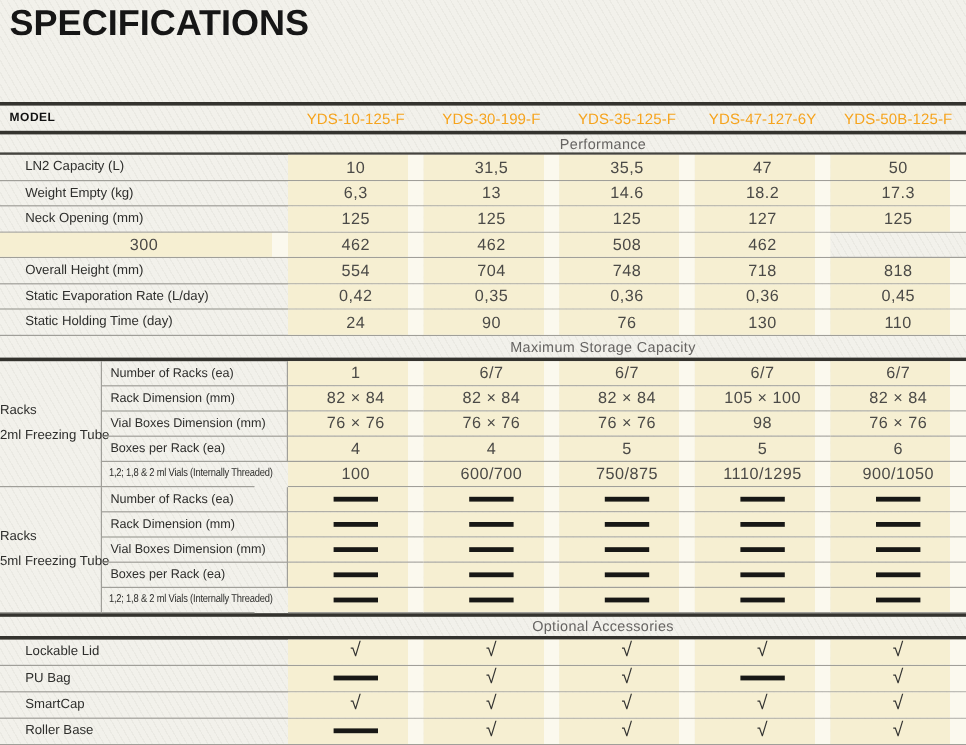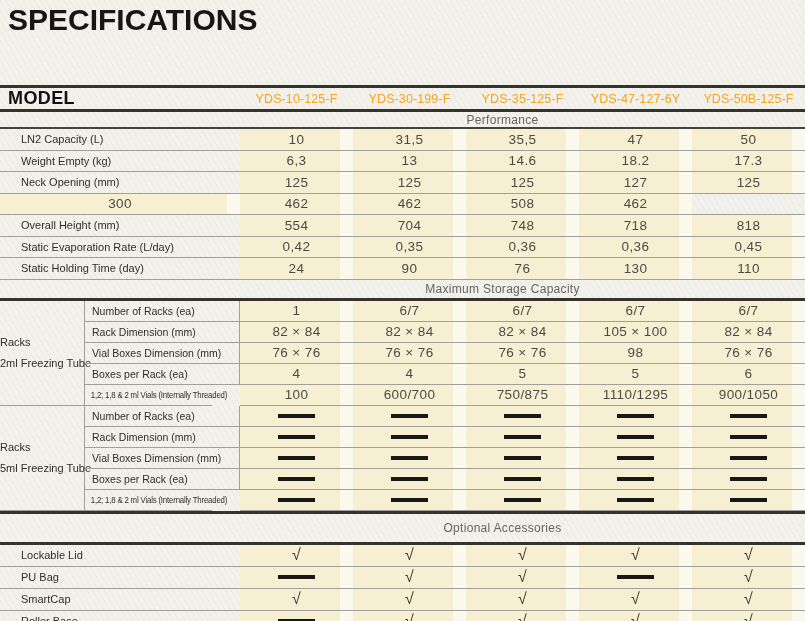--- a/index.html
+++ b/index.html
@@ -24,27 +24,27 @@
   .title{
     position:absolute;left:8px;top:3px;
     font-size:30px;font-weight:bold;letter-spacing:0px;color:#161616;
   }
   .spec-table{position:absolute;left:0;top:85px;width:805px}
   .hr{height:3px;background:var(--thick)}
   .row{display:grid;grid-template-columns:240px repeat(5,113px)}
   .cell{display:flex;align-items:center;min-width:0}
   
   .model-row{height:21px;align-items:center}
-  .mlabel{font-weight:bold;font-size:18px;padding-left:8px;letter-spacing:.4px;color:#111;display:flex;align-items:center}
+  .mlabel{font-weight:bold;font-size:10px;padding-left:8px;letter-spacing:.4px;color:#111;display:flex;align-items:center}
   .mcell{font-weight:normal;font-size:12.5px;color:var(--accent);justify-content:center;white-space:nowrap;letter-spacing:.1px}
   
   .sec-row{display:flex;align-items:center}
   .sec-perf{height:17px;border-bottom:2px solid #45443F}
   .sec-stor{height:18px}
-  .sec-acc{height:28px}
+  .sec-acc{height:16px}
   .sec-text{margin-left:240px;width:525px;text-align:center;font-size:12px;color:#666462;letter-spacing:.3px}
   
   .drow{border-bottom:1px solid var(--line)}
   .prow{height:21.5px}
   .arow{height:22px}
   .label{font-size:11px;color:var(--lab);padding-left:21px;white-space:nowrap}
   .val{
     justify-content:center;font-size:13.5px;color:var(--val);letter-spacing:.4px;white-space:nowrap;
     background:linear-gradient(to right,var(--cream) calc(100% - 13px),var(--gap) calc(100% - 13px));
   }

